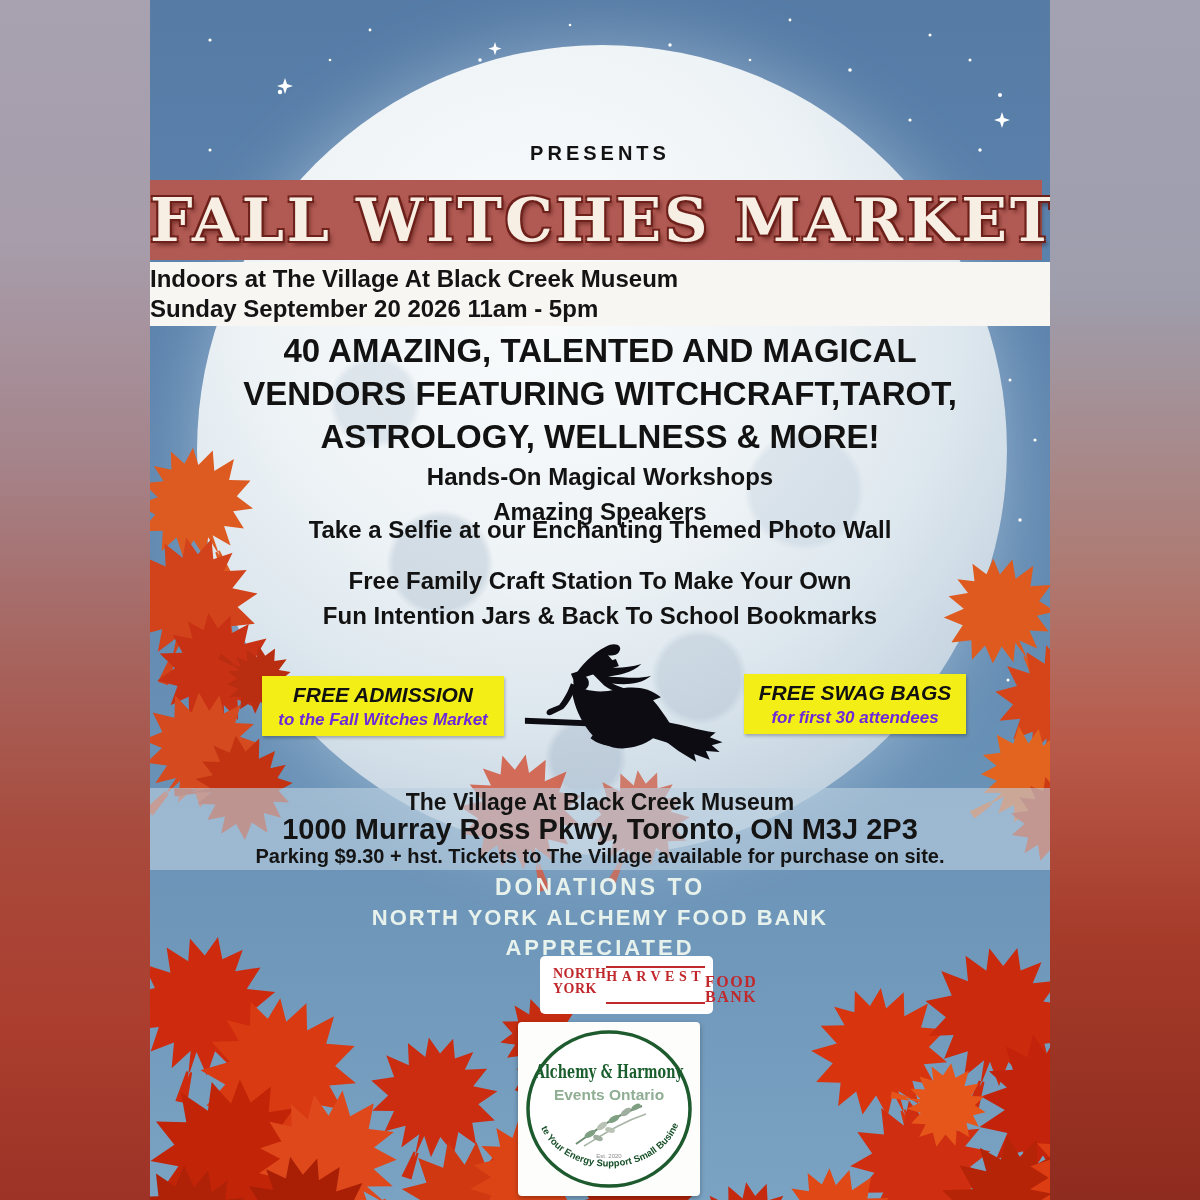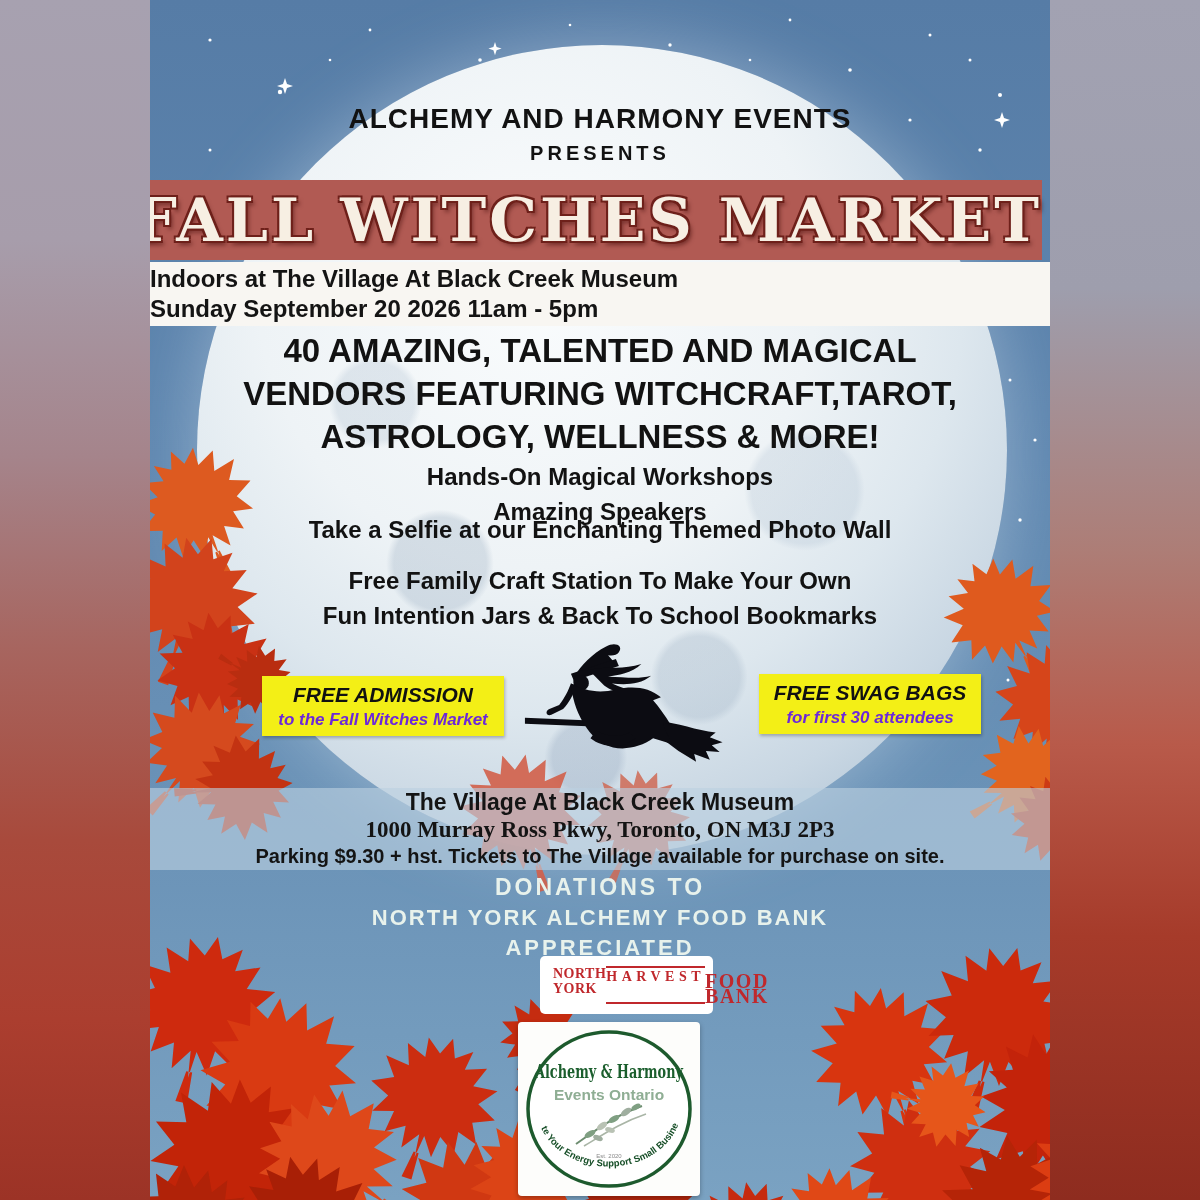--- a/index.html
+++ b/index.html
@@ -22,53 +22,53 @@
           radial-gradient(circle at 75% 55%, rgba(160,180,200,.22) 0 7%, transparent 8%),
           radial-gradient(circle at 42% 30%, #fafcfd 0%, #eef3f6 38%, #dde7ee 58%, #c9d7e3 74%, #afc4d6 88%, #9fb6cb 100%);
         box-shadow:0 0 70px rgba(240,248,255,.35);}
   .leaf{position:absolute;height:auto;}
   .leaf.b{z-index:3;} .leaf.f{z-index:6;}
   
   .txt{position:absolute;left:0;right:0;text-align:center;white-space:nowrap;color:#121212;z-index:4;}
   #presenter{top:103px;font-size:28px;font-weight:bold;letter-spacing:1px;}
   #presents{top:142px;font-size:20px;font-weight:bold;letter-spacing:4px;}
   #banner{position:absolute;left:0;right:8px;top:180px;height:80px;background:#b15a53;z-index:4;
-          display:flex;align-items:center;justify-content:flex-end;}
+          display:flex;align-items:center;justify-content:flex-start;}
   #banner-title{font-family:"DejaVu Serif",serif;font-size:60px;font-weight:bold;letter-spacing:3px;
           color:#f7efe3;white-space:nowrap;
           text-shadow:2px 2px 0 #6e201a,-2px -2px 0 #6e201a,2px -2px 0 #6e201a,-2px 2px 0 #6e201a,3px 4px 4px rgba(60,10,8,.55);}
   #info-strip{position:absolute;left:0;right:0;top:262px;height:64px;background:#f8f6f2;z-index:4;
           display:flex;flex-direction:column;align-items:flex-start;justify-content:center;gap:2px;}
   .info-line{font-size:24px;font-weight:bold;color:#141414;white-space:nowrap;}
   .headline{font-size:33px;font-weight:bold;}
   #hl1{top:332px;} #hl2{top:375px;} #hl3{top:418px;}
   .feature{font-size:24px;font-weight:600;}
   #ft0{top:463px;} #ft1{top:498px;} #ft2{top:516px;} #ft3{top:567px;} #ft4{top:602px;}
   .promo{position:absolute;background:#f3ef16;z-index:5;text-align:center;
          box-shadow:1px 2px 3px rgba(0,0,0,.25);padding:7px 6px 6px 6px;font-style:italic;}
   #promo-left{left:112px;top:676px;width:230px;}
-  #promo-right{left:609px;top:674px;width:210px;}
+  #promo-right{left:594px;top:674px;width:210px;}
   .promo-l1{font-size:21px;font-weight:bold;color:#111;white-space:nowrap;}
   .promo-l2{font-size:17px;font-weight:bold;color:#6d28d9;white-space:nowrap;margin-top:3px;}
   #witch{position:absolute;left:372px;top:640px;width:225px;height:138px;z-index:5;}
   #venue-strip{position:absolute;left:0;right:0;top:788px;height:82px;z-index:5;
          background:rgba(187,209,225,.62);display:flex;flex-direction:column;align-items:center;justify-content:center;}
   .venue-line{font-weight:bold;color:#141414;white-space:nowrap;line-height:27px;}
-  #venue-name{font-size:23px;} #venue-addr{font-size:23px;font-family:Liberation Serif, serif;} #venue-park{font-size:20px;}
+  #venue-name{font-size:23px;} #venue-addr{font-size:29px;} #venue-park{font-size:20px;}
   .donate{color:#e8f2ec;font-weight:bold;z-index:7;}
   #don1{top:874px;font-size:23px;letter-spacing:3px;}
   #don2{top:905px;font-size:22px;letter-spacing:2px;}
   #don3{top:935px;font-size:22px;letter-spacing:3px;}
   #foodbank{position:absolute;left:390px;top:956px;width:173px;height:58px;background:#fff;border-radius:5px;
          z-index:8;display:flex;align-items:center;padding:4px 6px;box-sizing:border-box;gap:7px;}
   #fb-text{display:flex;flex-direction:row;flex:1;font-family:Liberation Serif, serif;}
   .fb-line{color:#c0282c;font-weight:bold;line-height:15px;}
   #fb1{font-size:14px;letter-spacing:.5px;}
   #fb2{font-size:14px;letter-spacing:4.5px;border-top:2px solid #c0282c;border-bottom:2px solid #c0282c;padding:1px 0;}
-  #fb3{font-size:20px;letter-spacing:1.5px;padding-top:8px;}
+  #fb3{font-size:16px;letter-spacing:1.5px;padding-top:8px;}
   #org-logo{position:absolute;left:368px;top:1022px;width:182px;height:174px;background:#fdfdfb;border-radius:4px;
          z-index:8;box-shadow:0 2px 5px rgba(0,0,0,.3);}
 </style>
 </head>
 <body>
 
 <svg width="0" height="0" style="position:absolute">
   <defs>
     <path id="leafPath" d="M50 0 L56 14 L68 5 L66 20 L82 14 L76 30 L95 28 L84 42 L100 50 L84 57 L92 72 L76 67 L78 84 L64 75 L62 92 L52 78 L50 96 L48 78 L38 92 L36 75 L22 84 L24 67 L8 72 L16 57 L0 50 L16 42 L5 28 L24 30 L18 14 L34 20 L32 5 L44 14 Z M48 92 L45 113 L53 113 L52 92 Z"></path>
   </defs>
@@ -152,21 +152,20 @@
     <svg class="leaf b" viewBox="0 0 100 115" style="left:842px;top:642px;width:125px;transform:rotate(12deg)">
         <use href="#leafPath" fill="#d6451a"></use>
       </svg>
     <svg class="leaf b" viewBox="0 0 100 115" style="left:818px;top:722px;width:105px;transform:rotate(55deg)">
         <use href="#leafPath" fill="#e2641e"></use>
       </svg>
     <svg class="leaf b" viewBox="0 0 100 115" style="left:862px;top:775px;width:95px;transform:rotate(-15deg)">
         <use href="#leafPath" fill="#cc3a14"></use>
       </svg>
 
-    <div class="txt" id="presenter">ALCHEMY AND HARMONY EVENTS</div>
     <div class="txt" id="presents">PRESENTS</div>
 
     <div id="banner">
       <span id="banner-title">FALL WITCHES MARKET</span>
     </div>
 
     <div id="info-strip">
       <div class="info-line">Indoors at The Village At Black Creek Museum</div>
       <div class="info-line">Sunday September 20 2026 11am - 5pm</div>
     </div>

